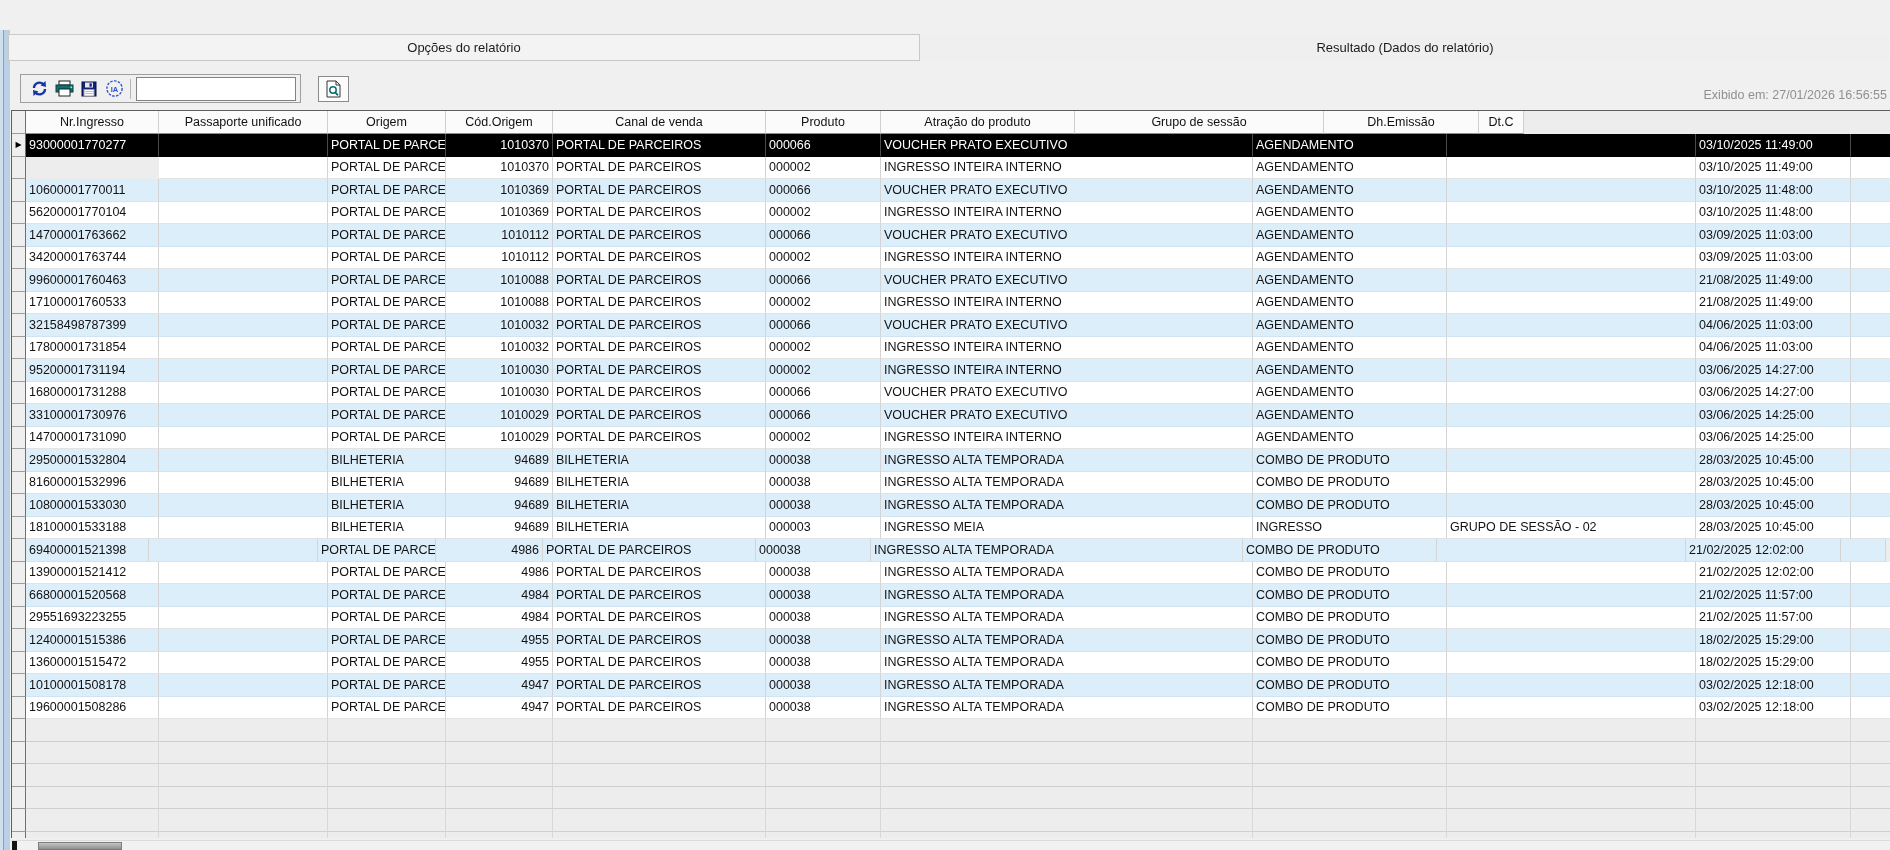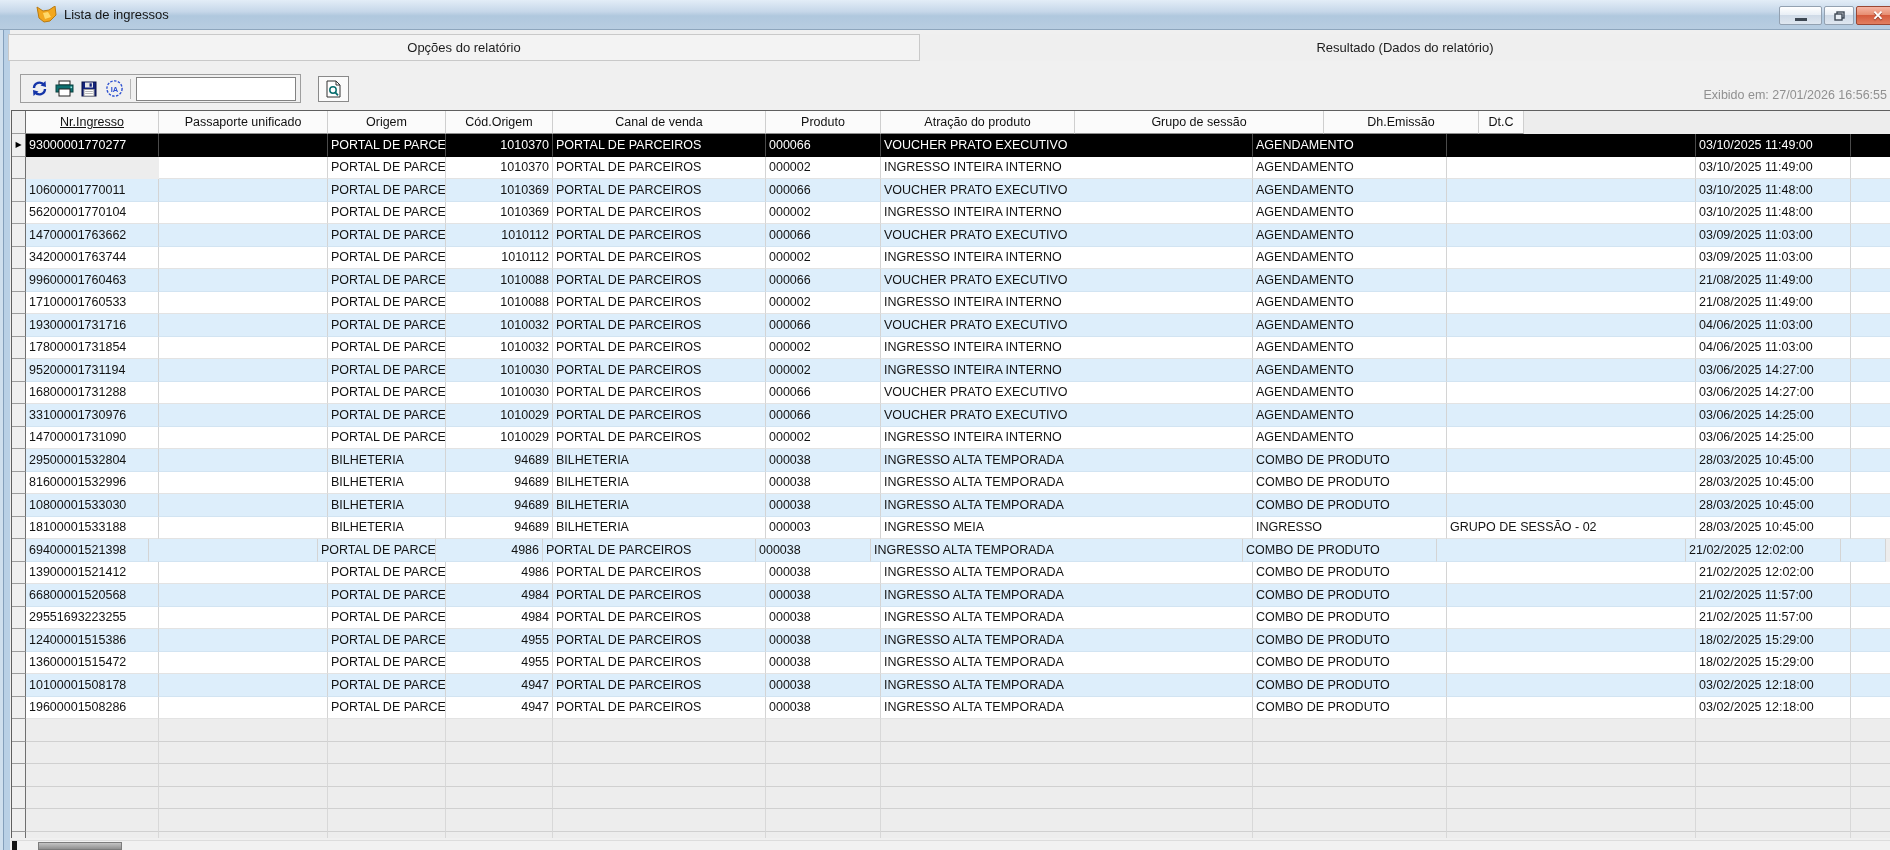--- a/index.html
+++ b/index.html
@@ -68,41 +68,20 @@
   .hscroll .edge{position:absolute;left:1px;top:0;width:5px;height:10px;background:#141414;}
   .hscroll .thumb{position:absolute;left:27px;top:1px;width:84px;height:8px;
     background:linear-gradient(#c4c4c4,#8f8f8f);border:1px solid #7c7c7c;}
   svg{display:block;}
 </style>
 </head>
 <body>
 
 <div class="window">
 
-  <div class="titlebar">
-    <span class="app-icon">
-      <svg width="21" height="18" viewBox="0 0 21 18">
-        <polygon points="1,1 7,5 13,4 19,0 20,9 14,15 8,16 3,12" fill="#f2a71e" stroke="#b97a10" stroke-width="1"></polygon>
-        <polygon points="7,7 12,6 15,11 9,13" fill="#ffd96a"></polygon>
-      </svg>
-    </span>
-    <span class="title-text">Lista de ingressos</span>
-    <button class="winbtn min">
-        <span class="glyph-min"></span>
-      </button>
-    <button class="winbtn rst">
-      <svg width="11" height="10" viewBox="0 0 11 10">
-        <rect x="3" y="1" width="7" height="6" fill="none" stroke="#3d4753" stroke-width="1.4"></rect>
-        <rect x="1" y="3" width="7" height="6" fill="#e8eef5" stroke="#3d4753" stroke-width="1.4"></rect>
-      </svg>
-    </button>
-    <button class="winbtn cls">
-        <span class="glyph-x">✕</span>
-      </button>
-  </div>
 
   <div class="left-border"></div>
 
   <div class="tabstrip">
     <div class="tab result">Resultado (Dados do relatório)</div>
     <div class="tab opts">Opções do relatório</div>
   </div>
 
   <div class="toolbar-group">
     <button class="tbtn">
@@ -146,21 +125,21 @@
       <path d="M10 1 v4 h4" fill="none" stroke="#333"></path>
       <circle cx="7" cy="10" r="3.2" fill="none" stroke="#0a6f6f" stroke-width="1.5"></circle>
       <line x1="9.3" y1="12.4" x2="12" y2="15.4" stroke="#0a6f6f" stroke-width="1.8"></line>
     </svg>
   </button>
   <span class="displayed-at">Exibido em: 27/01/2026 16:56:55</span>
 
   <div class="grid">
       <div class="grow header-row">
         <div class="ind" style="width: 14px;"></div>
-        <div class="hcell" style="width: 133px; text-decoration: underline;">Nr.Ingresso</div>
+        <div class="hcell" style="width: 133px;">Nr.Ingresso</div>
         <div class="hcell" style="width: 169px;">Passaporte unificado</div>
         <div class="hcell" style="width: 118px;">Origem</div>
         <div class="hcell" style="width: 107px;">Cód.Origem</div>
         <div class="hcell" style="width: 213px;">Canal de venda</div>
         <div class="hcell" style="width: 115px;">Produto</div>
         <div class="hcell" style="width: 194px;">Atração do produto</div>
         <div class="hcell" style="width: 249px;">Grupo de sessão</div>
         <div class="hcell" style="width: 155px;">Dh.Emissão</div>
         <div class="hcell" style="width: 45px;">Dt.C</div>
       </div>
@@ -271,21 +250,21 @@
         <div class="cell" style="width: 213px;">PORTAL DE PARCEIROS</div>
         <div class="cell" style="width: 115px;">000002</div>
         <div class="cell" style="width: 372px;">INGRESSO INTEIRA INTERNO</div>
         <div class="cell" style="width: 194px;">AGENDAMENTO</div>
         <div class="cell" style="width: 249px;"></div>
         <div class="cell" style="width: 155px;">21/08/2025 11:49:00</div>
         <div class="cell" style="width: 45px;"></div>
       </div>
       <div class="grow drow blue">
         <div class="ind" style="width: 14px;"></div>
-        <div class="cell" style="width: 133px;">19300001731716</div>
+        <div class="cell" style="width: 133px;">32158498787399</div>
         <div class="cell" style="width: 169px;"></div>
         <div class="cell" style="width: 118px;">PORTAL DE PARCEIROS</div>
         <div class="cell r" style="width: 107px;">1010032</div>
         <div class="cell" style="width: 213px;">PORTAL DE PARCEIROS</div>
         <div class="cell" style="width: 115px;">000066</div>
         <div class="cell" style="width: 372px;">VOUCHER PRATO EXECUTIVO</div>
         <div class="cell" style="width: 194px;">AGENDAMENTO</div>
         <div class="cell" style="width: 249px;"></div>
         <div class="cell" style="width: 155px;">04/06/2025 11:03:00</div>
         <div class="cell" style="width: 45px;"></div>

